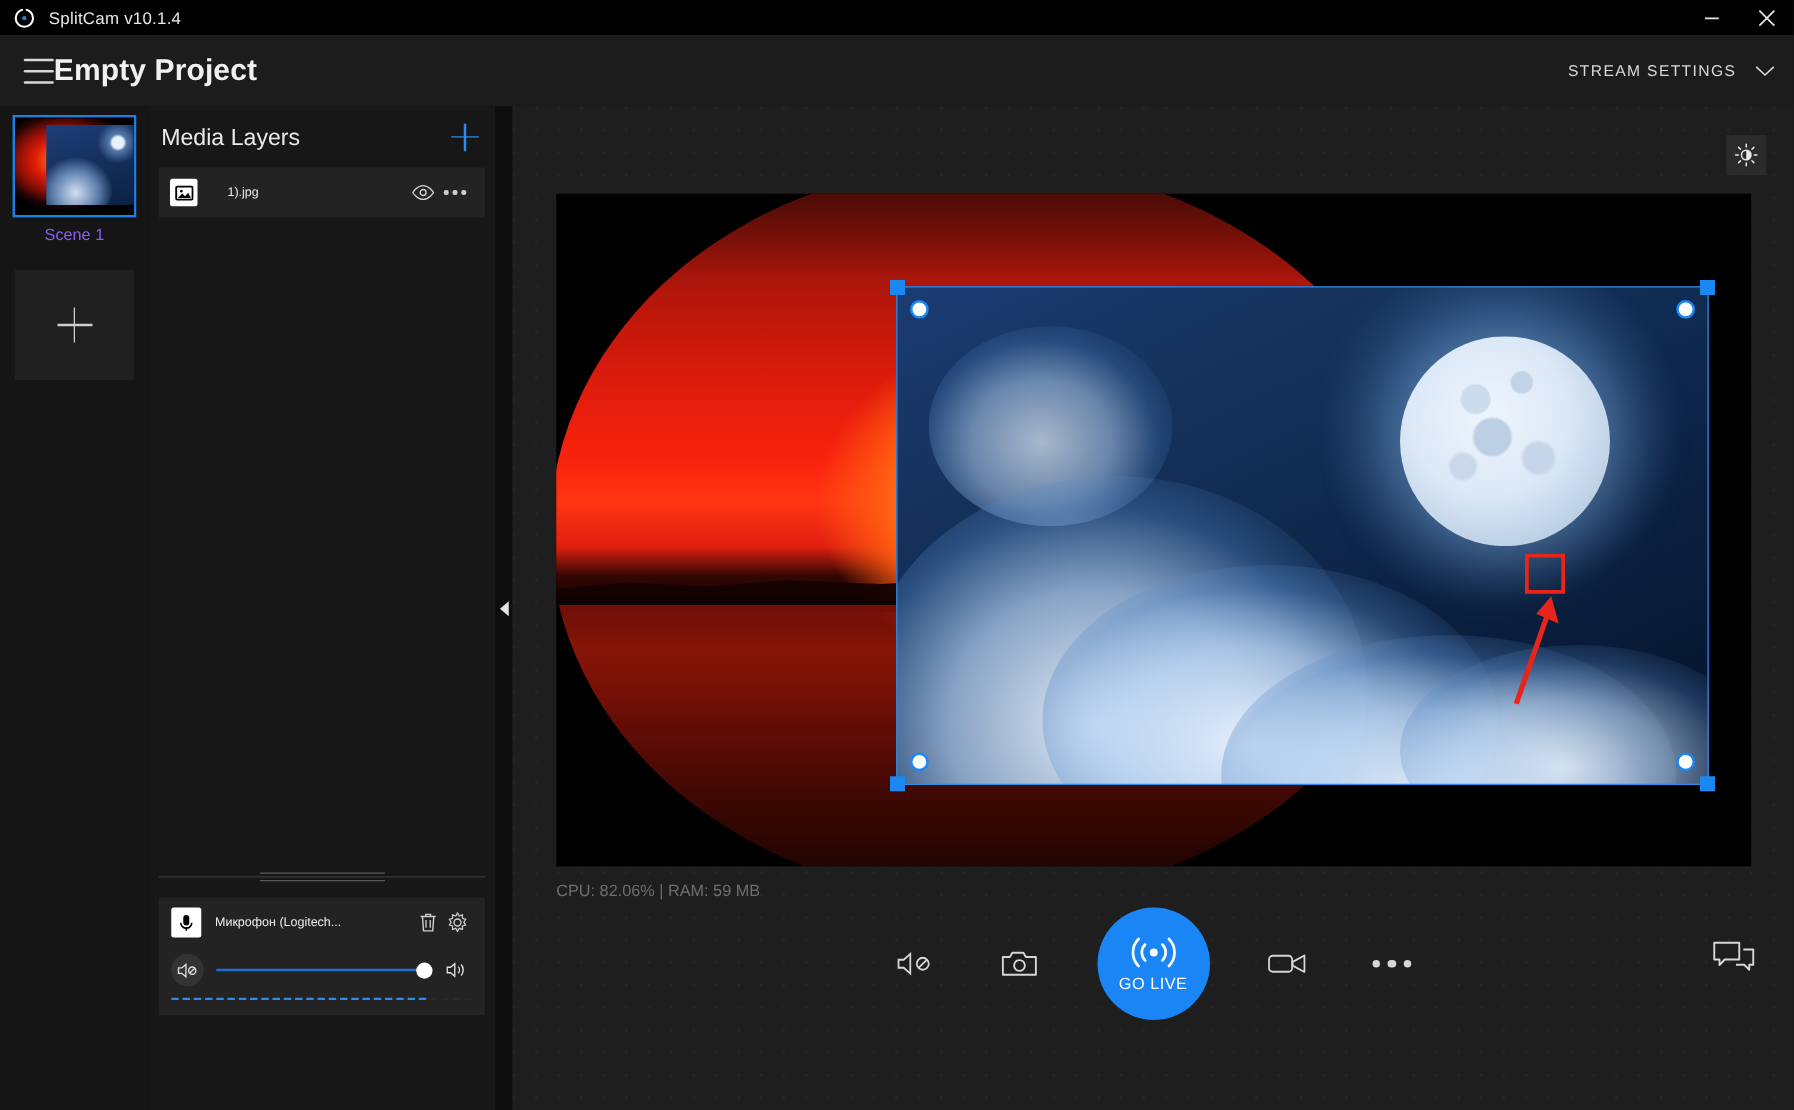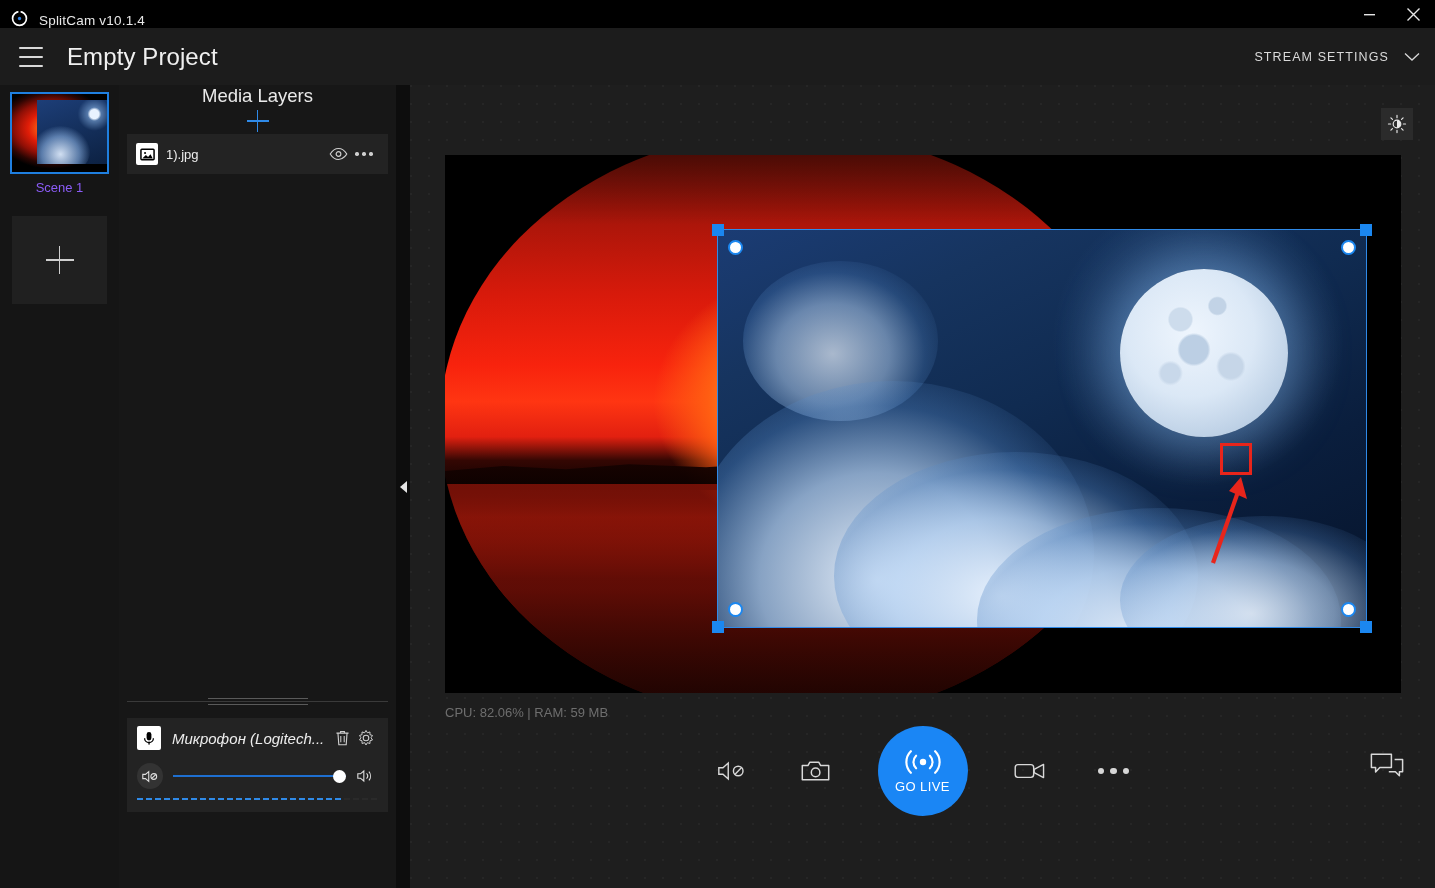--- a/index.html
+++ b/index.html
@@ -8,21 +8,21 @@
     background:#1b1b1b;
     font-family:"Liberation Sans", sans-serif;
     overflow:hidden;
     -webkit-font-smoothing:antialiased;
   }
   #app { position:relative; width:1435px; height:888px; background:#1b1b1b; }
 
   
   .titlebar {
     position:absolute; top:0; left:0; width:1435px; height:28px;
-    background:#000; display:flex; align-items:flex-end;
+    background:#000; display:flex; align-items:center;
   }
   .tb-logo { margin-left:9px; width:20px; height:20px; display:flex; align-items:center; justify-content:center; }
   .tb-title { margin-left:10px; color:#e8e8e8; font-size:13.5px; letter-spacing:.2px; }
   .tb-spacer { flex:1; }
   .tb-btn {
     width:44px; height:28px; display:flex; align-items:center; justify-content:center;
     color:#e6e6e6; cursor:default;
   }
   .tb-btn svg { display:block; }
 
@@ -30,21 +30,21 @@
   .header {
     position:absolute; top:28px; left:0; width:1435px; height:57px;
     background:#1c1c1c; display:flex; align-items:center;
   }
   .hamburger {
     margin-left:19px; width:24px; height:20px;
     display:flex; flex-direction:column; justify-content:space-between; cursor:pointer;
   }
   .hamburger i { display:block; height:2px; background:#d8d8d8; border-radius:1px; }
   .proj-title {
-    margin-left:24px; color:#f0f0f0; font-size:24px; font-weight:400; letter-spacing:.1px;
+    color:#f0f0f0; font-size:24px; font-weight:700; letter-spacing:.1px;
   }
   .hdr-spacer { flex:1; }
   .stream-settings {
     color:#dadada; font-size:12.5px; letter-spacing:1.1px; cursor:pointer;
   }
   .chev-wrap { width:46px; display:flex; align-items:center; justify-content:center; cursor:pointer; }
 
   
   .scenes {
     position:absolute; top:85px; left:0; width:119px; height:803px;
@@ -85,40 +85,40 @@
     background:radial-gradient(ellipse at 50% 60%, rgba(225,238,255,.92) 0%, rgba(150,190,240,.55) 45%, rgba(20,50,95,0) 72%);
     border-radius:50% 50% 44% 46%;
   }
 
   
   .leftpanel {
     position:absolute; top:85px; left:119px; width:277px; height:803px;
     background:#171717;
   }
   .panel-head {
-    display:flex; align-items:center; height:49px; padding:0 10px 0 10px;flex-direction:column;
+    display:flex; align-items:center; height:49px; padding:0 10px 0 10px;
   }
   .panel-title { color:#eaeaea; font-size:18.5px; font-weight:400; }
   .panel-head-spacer { flex:1; }
   .add-layer { width:28px; height:28px; position:relative; cursor:pointer; }
   .add-layer:before, .add-layer:after { content:""; position:absolute; background:#2f8ae8; }
   .add-layer:before { left:3px; top:13px; width:22px; height:1.8px; }
   .add-layer:after  { top:3px; left:13px; height:22px; width:1.8px; }
 
   .layer-list { padding:0 8px; }
   .layer-row {
     display:flex; align-items:center; height:40px; margin-bottom:8px;
     background:#232323; border:1px solid transparent; padding:0 10px 0 8px; cursor:pointer;
   }
   .layer-row.selected { background:#181818; border:1px solid #2f8ae8; }
   .layer-ico {
     width:22px; height:22px; background:#fff; border-radius:2px;
     display:flex; align-items:center; justify-content:center; flex:0 0 auto;
   }
-  .layer-name { margin-left:8px; color:#ededed; font-size:13px; flex:1; }
+  .layer-name { margin-left:24px; color:#ededed; font-size:10px; flex:1; }
   .eye-btn { width:22px; height:22px; display:flex; align-items:center; justify-content:center; cursor:pointer; }
   .dots-btn {
     width:26px; height:22px; display:flex; align-items:center; justify-content:center;
     gap:3.5px; cursor:pointer; margin-left:2px;
   }
   .dots-btn i { width:3.4px; height:3.4px; border-radius:50%; background:#cfcfcf; display:block; }
 
   .splitter {
     position:absolute; left:8px; right:8px; top:611px; height:12px; cursor:ns-resize;
   }
@@ -129,21 +129,21 @@
   .splitter .line-s2 { position:absolute; left:50%; transform:translateX(-50%); top:8px; width:100px; height:1px; background:#5a5a5a; }
 
   .mixer { position:absolute; left:0; top:623px; width:277px; }
   .mixer-head { display:flex; align-items:center; height:46px; padding:0 10px; }
   .mixer-card { margin:10px 8px 0; background:#232323; padding:8px 10px 12px; }
   .mixer-top { display:flex; align-items:center; }
   .mic-ico {
     width:24px; height:24px; background:#fff; border-radius:2px;
     display:flex; align-items:center; justify-content:center; flex:0 0 auto;
   }
-  .mic-name { margin-left:11px; color:#ededed; font-size:15px; flex:1; white-space:nowrap; overflow:hidden;font-style:italic; }
+  .mic-name { margin-left:11px; color:#ededed; font-size:10px; flex:1; white-space:nowrap; overflow:hidden; }
   .icon-btn { width:24px; height:24px; display:flex; align-items:center; justify-content:center; cursor:pointer; }
   .mixer-slider-row { display:flex; align-items:center; margin-top:13px; }
   .mute-btn {
     width:26px; height:26px; border-radius:50%; background:#333;
     display:flex; align-items:center; justify-content:center; flex:0 0 auto; cursor:pointer;
   }
   .slider-track {
     position:relative; flex:1; height:18px; margin:0 8px 0 10px; display:flex; align-items:center; cursor:pointer;
   }
   .slider-track .rail { position:absolute; left:0; right:0; height:2.6px; background:#1e6fd0; }

